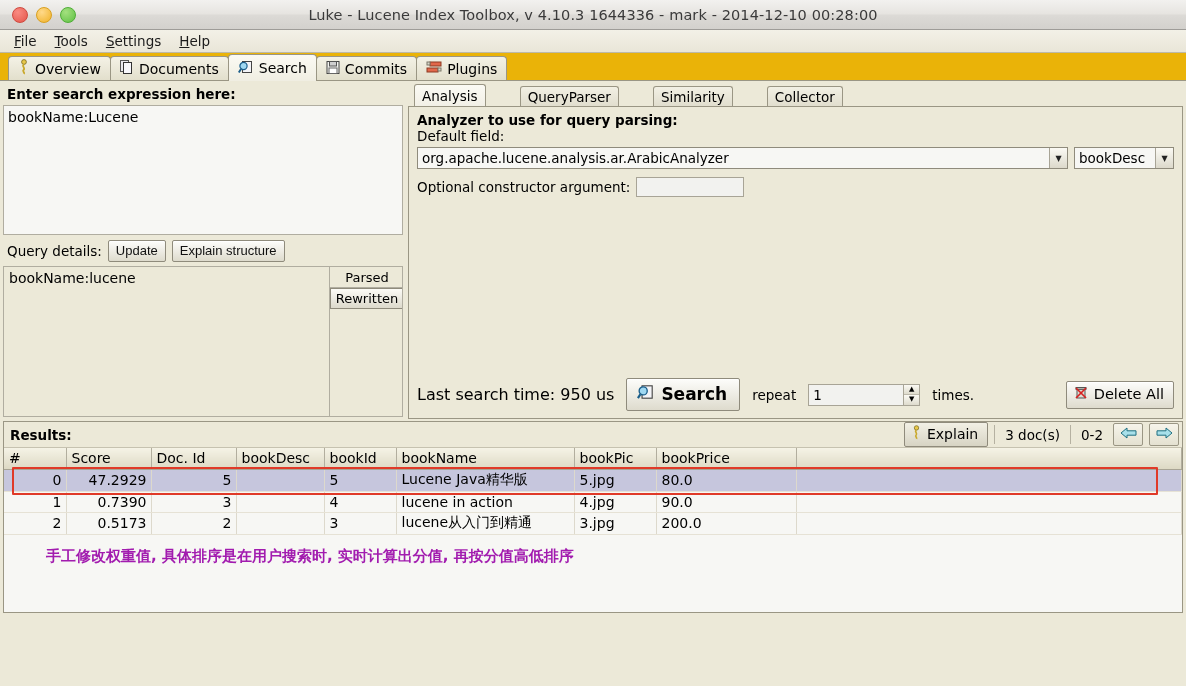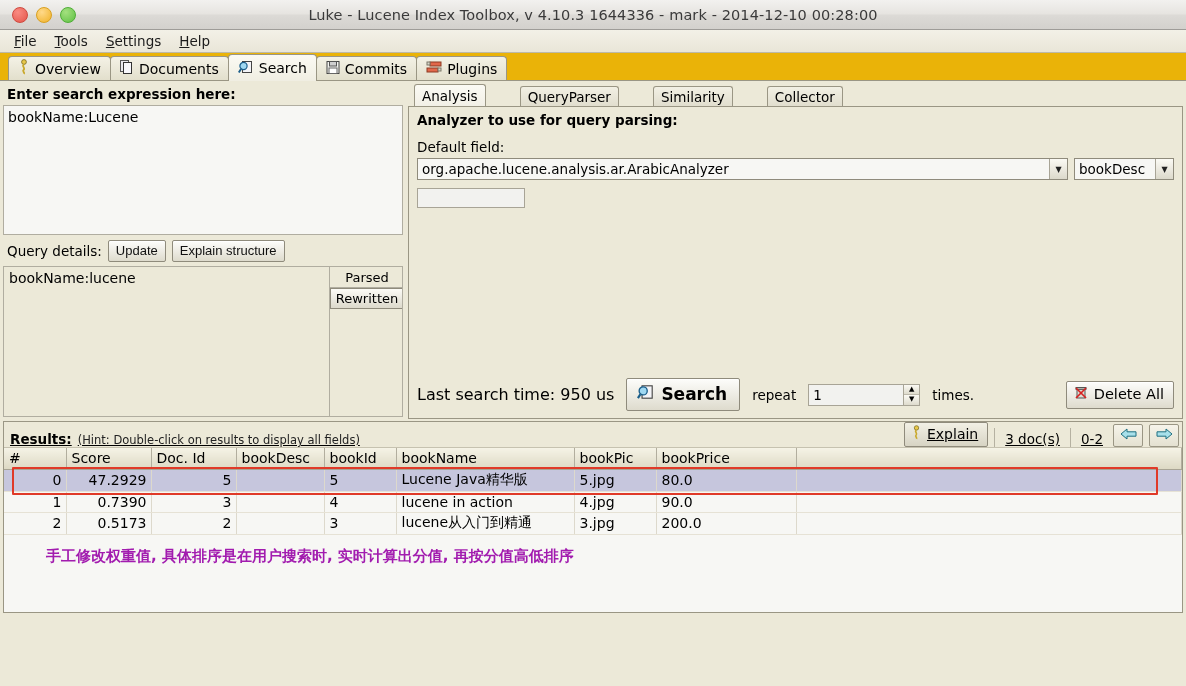--- a/index.html
+++ b/index.html
@@ -184,21 +184,21 @@
   .rightbody {
     flex: 1;
     border: 1px solid #9a9684;
     background: #ece9d8;
     padding: 5px 8px;
     box-sizing: border-box;
     display: flex; flex-direction: column;
     position: relative;
     min-height: 0;
   }
-  .anal-title { font-weight: bold; font-size: 13.5px; margin-bottom: 11px; }
+  .anal-title { font-weight: bold; font-size: 13.5px; margin-bottom: 0; }
   .noterow { display: flex; align-items: flex-end; justify-content: space-between; }
   .note { font-size: 11.5px; color: #222; }
   .deffield-lbl { font-size: 13.5px; }
 
   .comborow { display: flex; align-items: center; gap: 6px; margin-top: 3px; }
   .combo {
     flex: 1;
     height: 22px; box-sizing: border-box;
     background: #f7f7f4;
     border: 1px solid #8f8b7c;
@@ -270,25 +270,24 @@
   
   .results-wrap {
     margin: 2px 3px 0 3px;
     border: 1px solid #9a9684;
     background: #ece9d8;
     height: 192px;
     box-sizing: border-box;
     display: flex; flex-direction: column;
   }
   .results-bar {
-    display: flex; align-items: flex-end;
+    display: flex; align-items: center;
     height: 25px; padding: 0 3px 0 6px;
     gap: 6px;
     border-bottom: 1px solid #c6c2b0;
-    text-decoration: underline;
   }
   .results-lbl { font-weight: bold; font-size: 13.5px; }
   .results-hint { font-size: 11.5px; color: #222; }
   .rb-spacer { flex: 1; }
   .explainbtn {
     display: flex; align-items: center; gap: 5px;
     background: linear-gradient(to bottom, #f2f0e5, #d7d4c4);
     border: 1px solid #8f8b7c; border-radius: 2px;
     padding: 2px 9px 3px 6px; font-size: 14px;
     cursor: default;
@@ -472,20 +471,21 @@
           <div class="combo">
             <span class="cval">org.apache.lucene.analysis.ar.ArabicAnalyzer</span>
             <span class="arrowbtn">▼</span>
           </div>
           <div class="combo small">
             <span class="cval">bookDesc</span>
             <span class="arrowbtn">▼</span>
           </div>
         </div>
         <div class="optrow">
+          <span class="optlbl">Optional constructor argument:</span>
           <div class="optinput"></div>
         </div>
 
         <div class="searchbar">
           <span class="lst">Last search time: 950 us</span>
           <div class="searchbtn">
             <span>
               <svg width="18" height="18" viewBox="0 0 16 16">
                   <rect x="4.5" y="2.5" width="9" height="11" fill="#f4f4f7" stroke="#444"></rect>
                   <circle cx="5.5" cy="7" r="3.6" fill="#9fd8f2" stroke="#1b5e8a" stroke-width="1.2"></circle>
@@ -515,21 +515,20 @@
             <span>Delete All</span>
           </div>
         </div>
       </div>
     </div>
   </div>
 
   <div class="results-wrap">
     <div class="results-bar">
       <span class="results-lbl">Results:</span>
-      <span class="results-hint">(Hint: Double-click on results to display all fields)</span>
       <span class="rb-spacer"></span>
       <div class="explainbtn">
         <span>
           <svg width="11" height="15" viewBox="0 0 12 16">
               <circle cx="6" cy="3" r="2.4" fill="#e8c84a" stroke="#7a6a20" stroke-width="0.8"></circle>
               <path d="M6 5.5 C3 7 8 9 5.5 11 C4 12.5 7 13 6 15" stroke="#c9a92c" stroke-width="1.8" fill="none"></path>
             </svg>
         </span>
         <span>Explain</span>
       </div>

